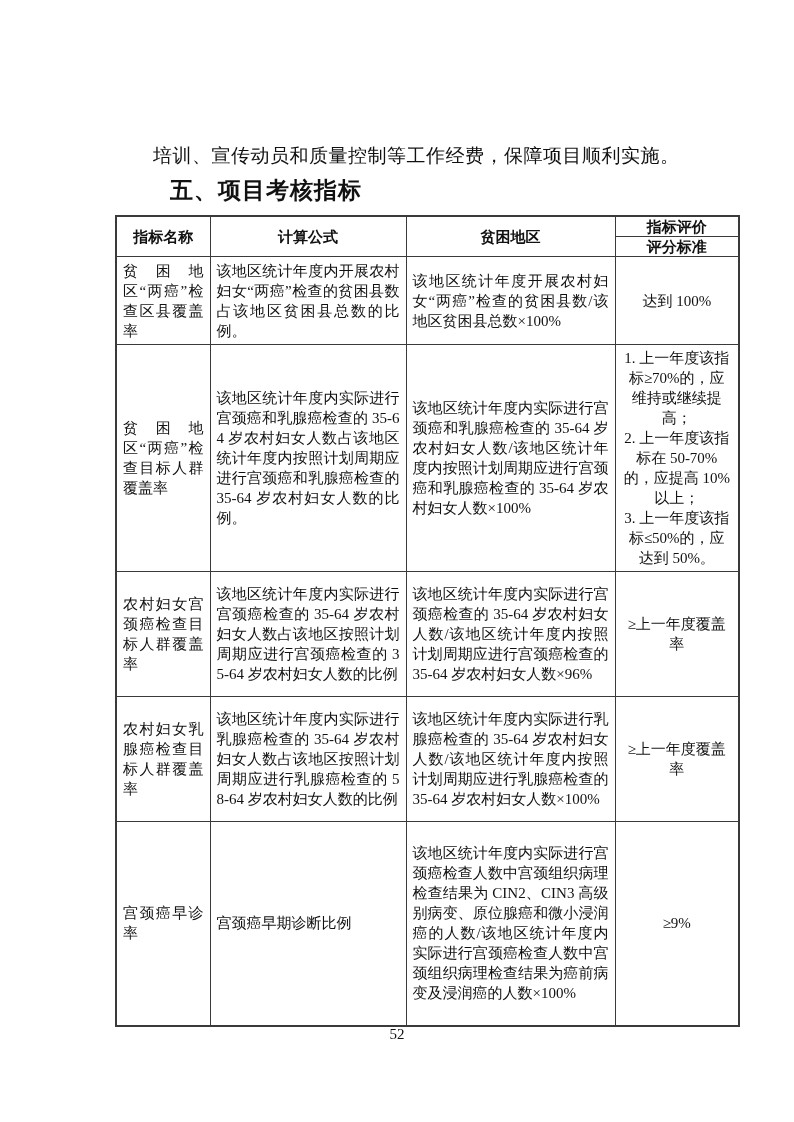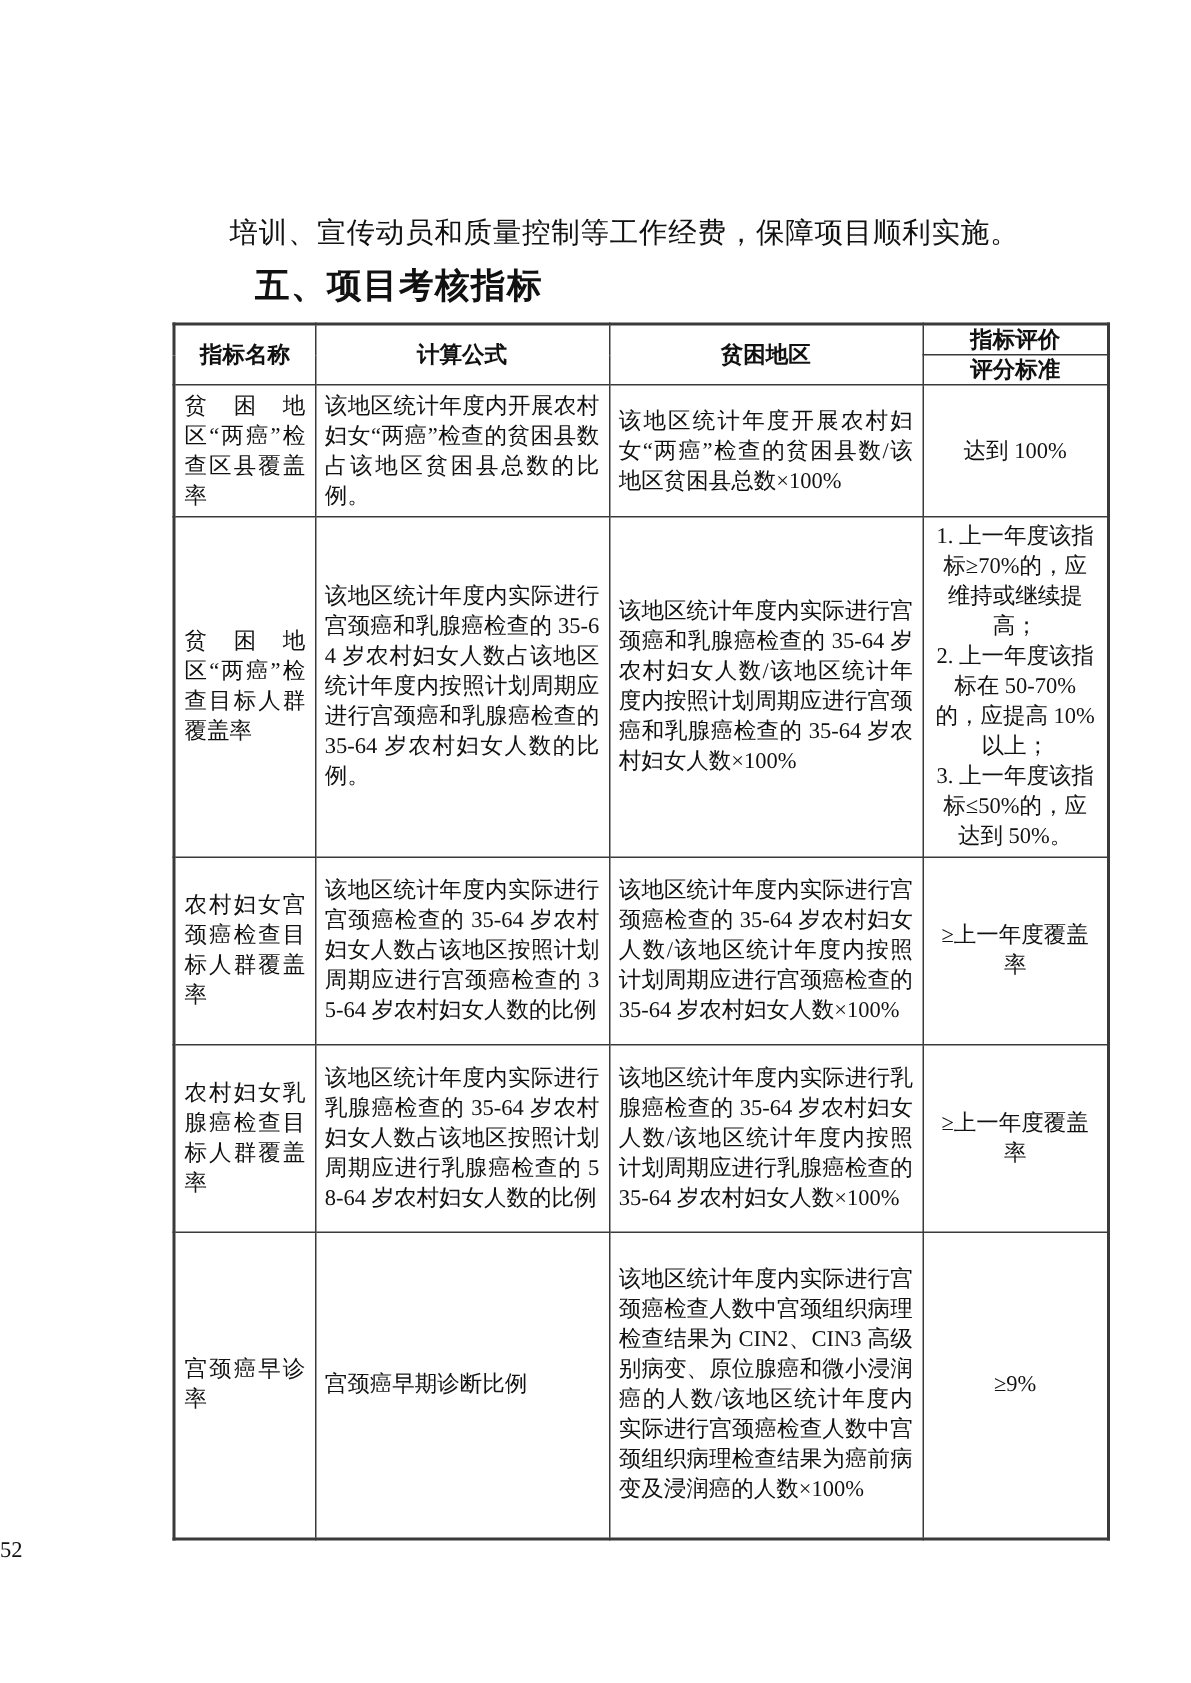--- a/index.html
+++ b/index.html
@@ -48,21 +48,21 @@
     line-height:19px;
   }
   td.cell-name{ text-align:justify; }
   td.cell-def, td.cell-formula{ text-align:justify; }
   td.cell-score{
     text-align:center;
     white-space:pre-line;
   }
   .pageno{
     position:absolute;left:0;top:1026px;width:794px;
-    text-align:left;font-size:15px;
+    text-align:center;font-size:15px;
   }
 </style>
 </head>
 <body>
 
 <p class="intro">培训、宣传动员和质量控制等工作经费，保障项目顺利实施。</p>
 
 <h2 class="heading">五、项目考核指标</h2>
 
 <table class="indicators">
@@ -94,21 +94,21 @@
       <td class="cell-name">贫困地区“两癌”检查目标人群覆盖率</td>
       <td class="cell-def">该地区统计年度内实际进行宫颈癌和乳腺癌检查的 35-64 岁农村妇女人数占该地区统计年度内按照计划周期应进行宫颈癌和乳腺癌检查的 35-64 岁农村妇女人数的比例。</td>
       <td class="cell-formula">该地区统计年度内实际进行宫颈癌和乳腺癌检查的 35-64 岁农村妇女人数/该地区统计年度内按照计划周期应进行宫颈癌和乳腺癌检查的 35-64 岁农村妇女人数×100%</td>
       <td class="cell-score">1. 上一年度该指标≥70%的，应维持或继续提高；
 2. 上一年度该指标在 50-70%的，应提高 10%以上；
 3. 上一年度该指标≤50%的，应达到 50%。</td>
     </tr>
     <tr style="height:125px">
       <td class="cell-name">农村妇女宫颈癌检查目标人群覆盖率</td>
       <td class="cell-def">该地区统计年度内实际进行宫颈癌检查的 35-64 岁农村妇女人数占该地区按照计划周期应进行宫颈癌检查的 35-64 岁农村妇女人数的比例</td>
-      <td class="cell-formula">该地区统计年度内实际进行宫颈癌检查的 35-64 岁农村妇女人数/该地区统计年度内按照计划周期应进行宫颈癌检查的 35-64 岁农村妇女人数×100%</td>
+      <td class="cell-formula">该地区统计年度内实际进行宫颈癌检查的 35-64 岁农村妇女人数/该地区统计年度内按照计划周期应进行宫颈癌检查的 35-64 岁农村妇女人数×96%</td>
       <td class="cell-score">≥上一年度覆盖率</td>
     </tr>
     <tr style="height:125px">
       <td class="cell-name">农村妇女乳腺癌检查目标人群覆盖率</td>
       <td class="cell-def">该地区统计年度内实际进行乳腺癌检查的 35-64 岁农村妇女人数占该地区按照计划周期应进行乳腺癌检查的 58-64 岁农村妇女人数的比例</td>
       <td class="cell-formula">该地区统计年度内实际进行乳腺癌检查的 35-64 岁农村妇女人数/该地区统计年度内按照计划周期应进行乳腺癌检查的 35-64 岁农村妇女人数×100%</td>
       <td class="cell-score">≥上一年度覆盖率</td>
     </tr>
     <tr style="height:204px">
       <td class="cell-name">宫颈癌早诊率</td>

